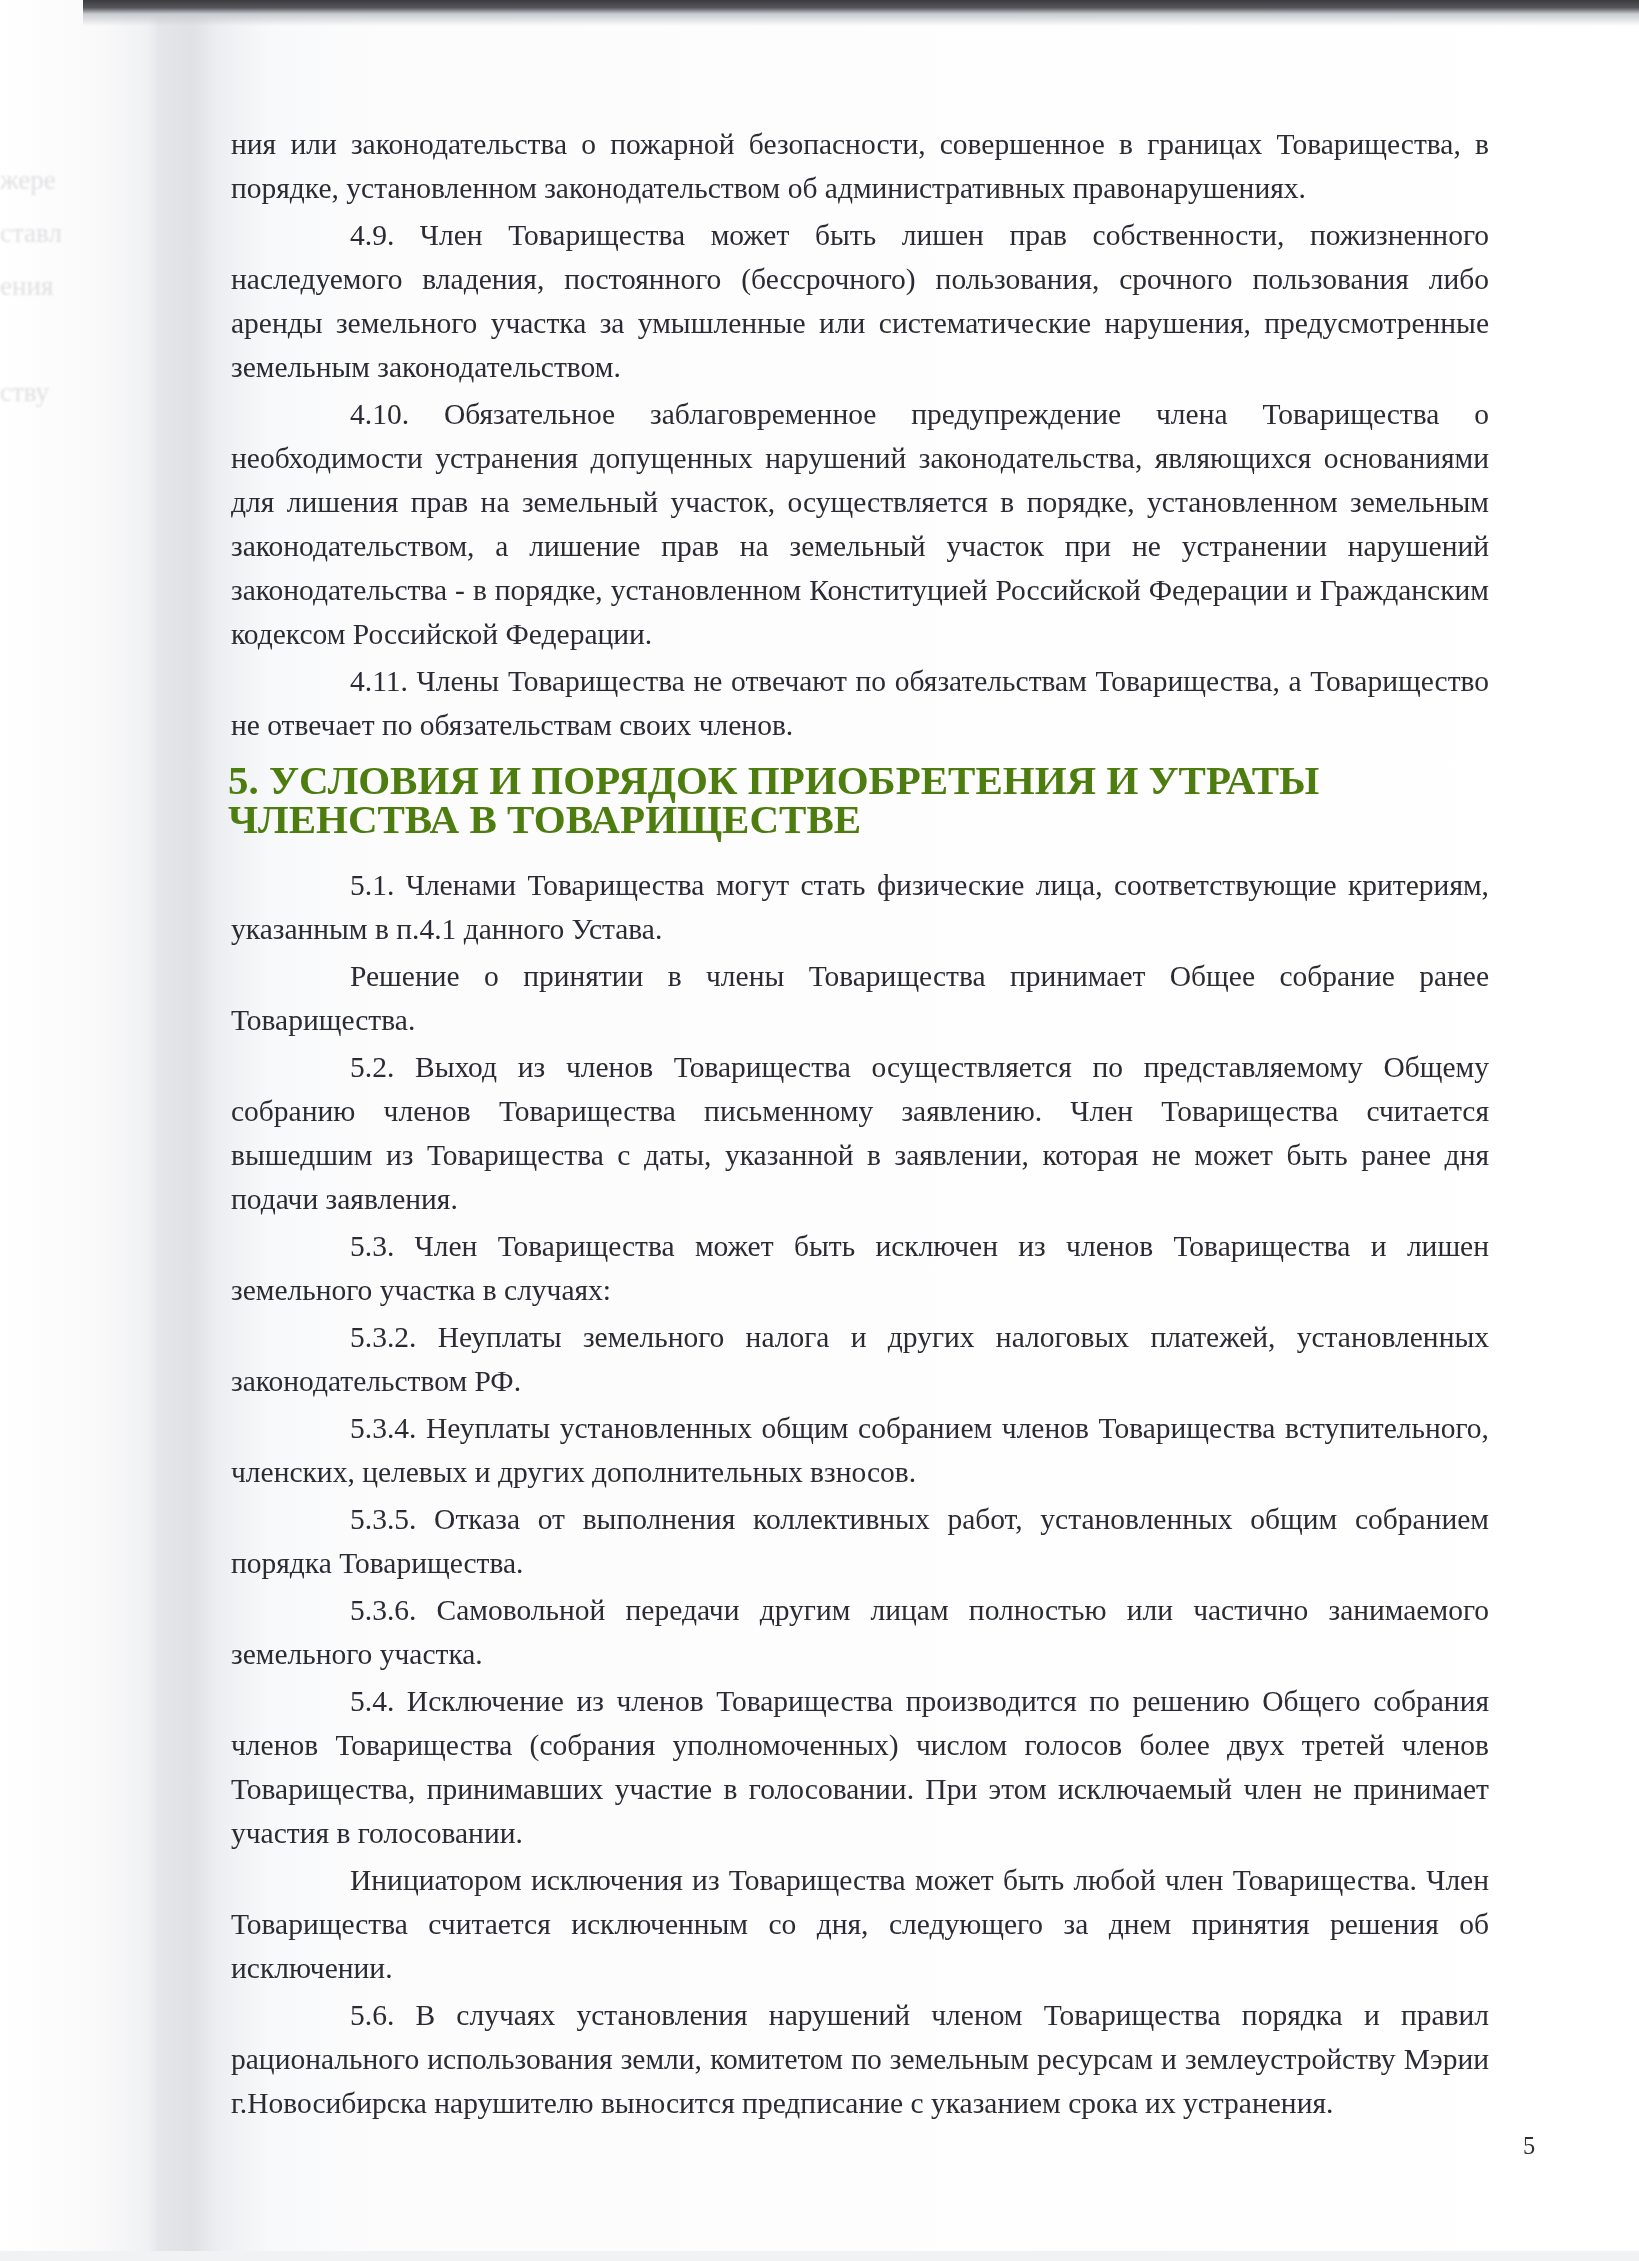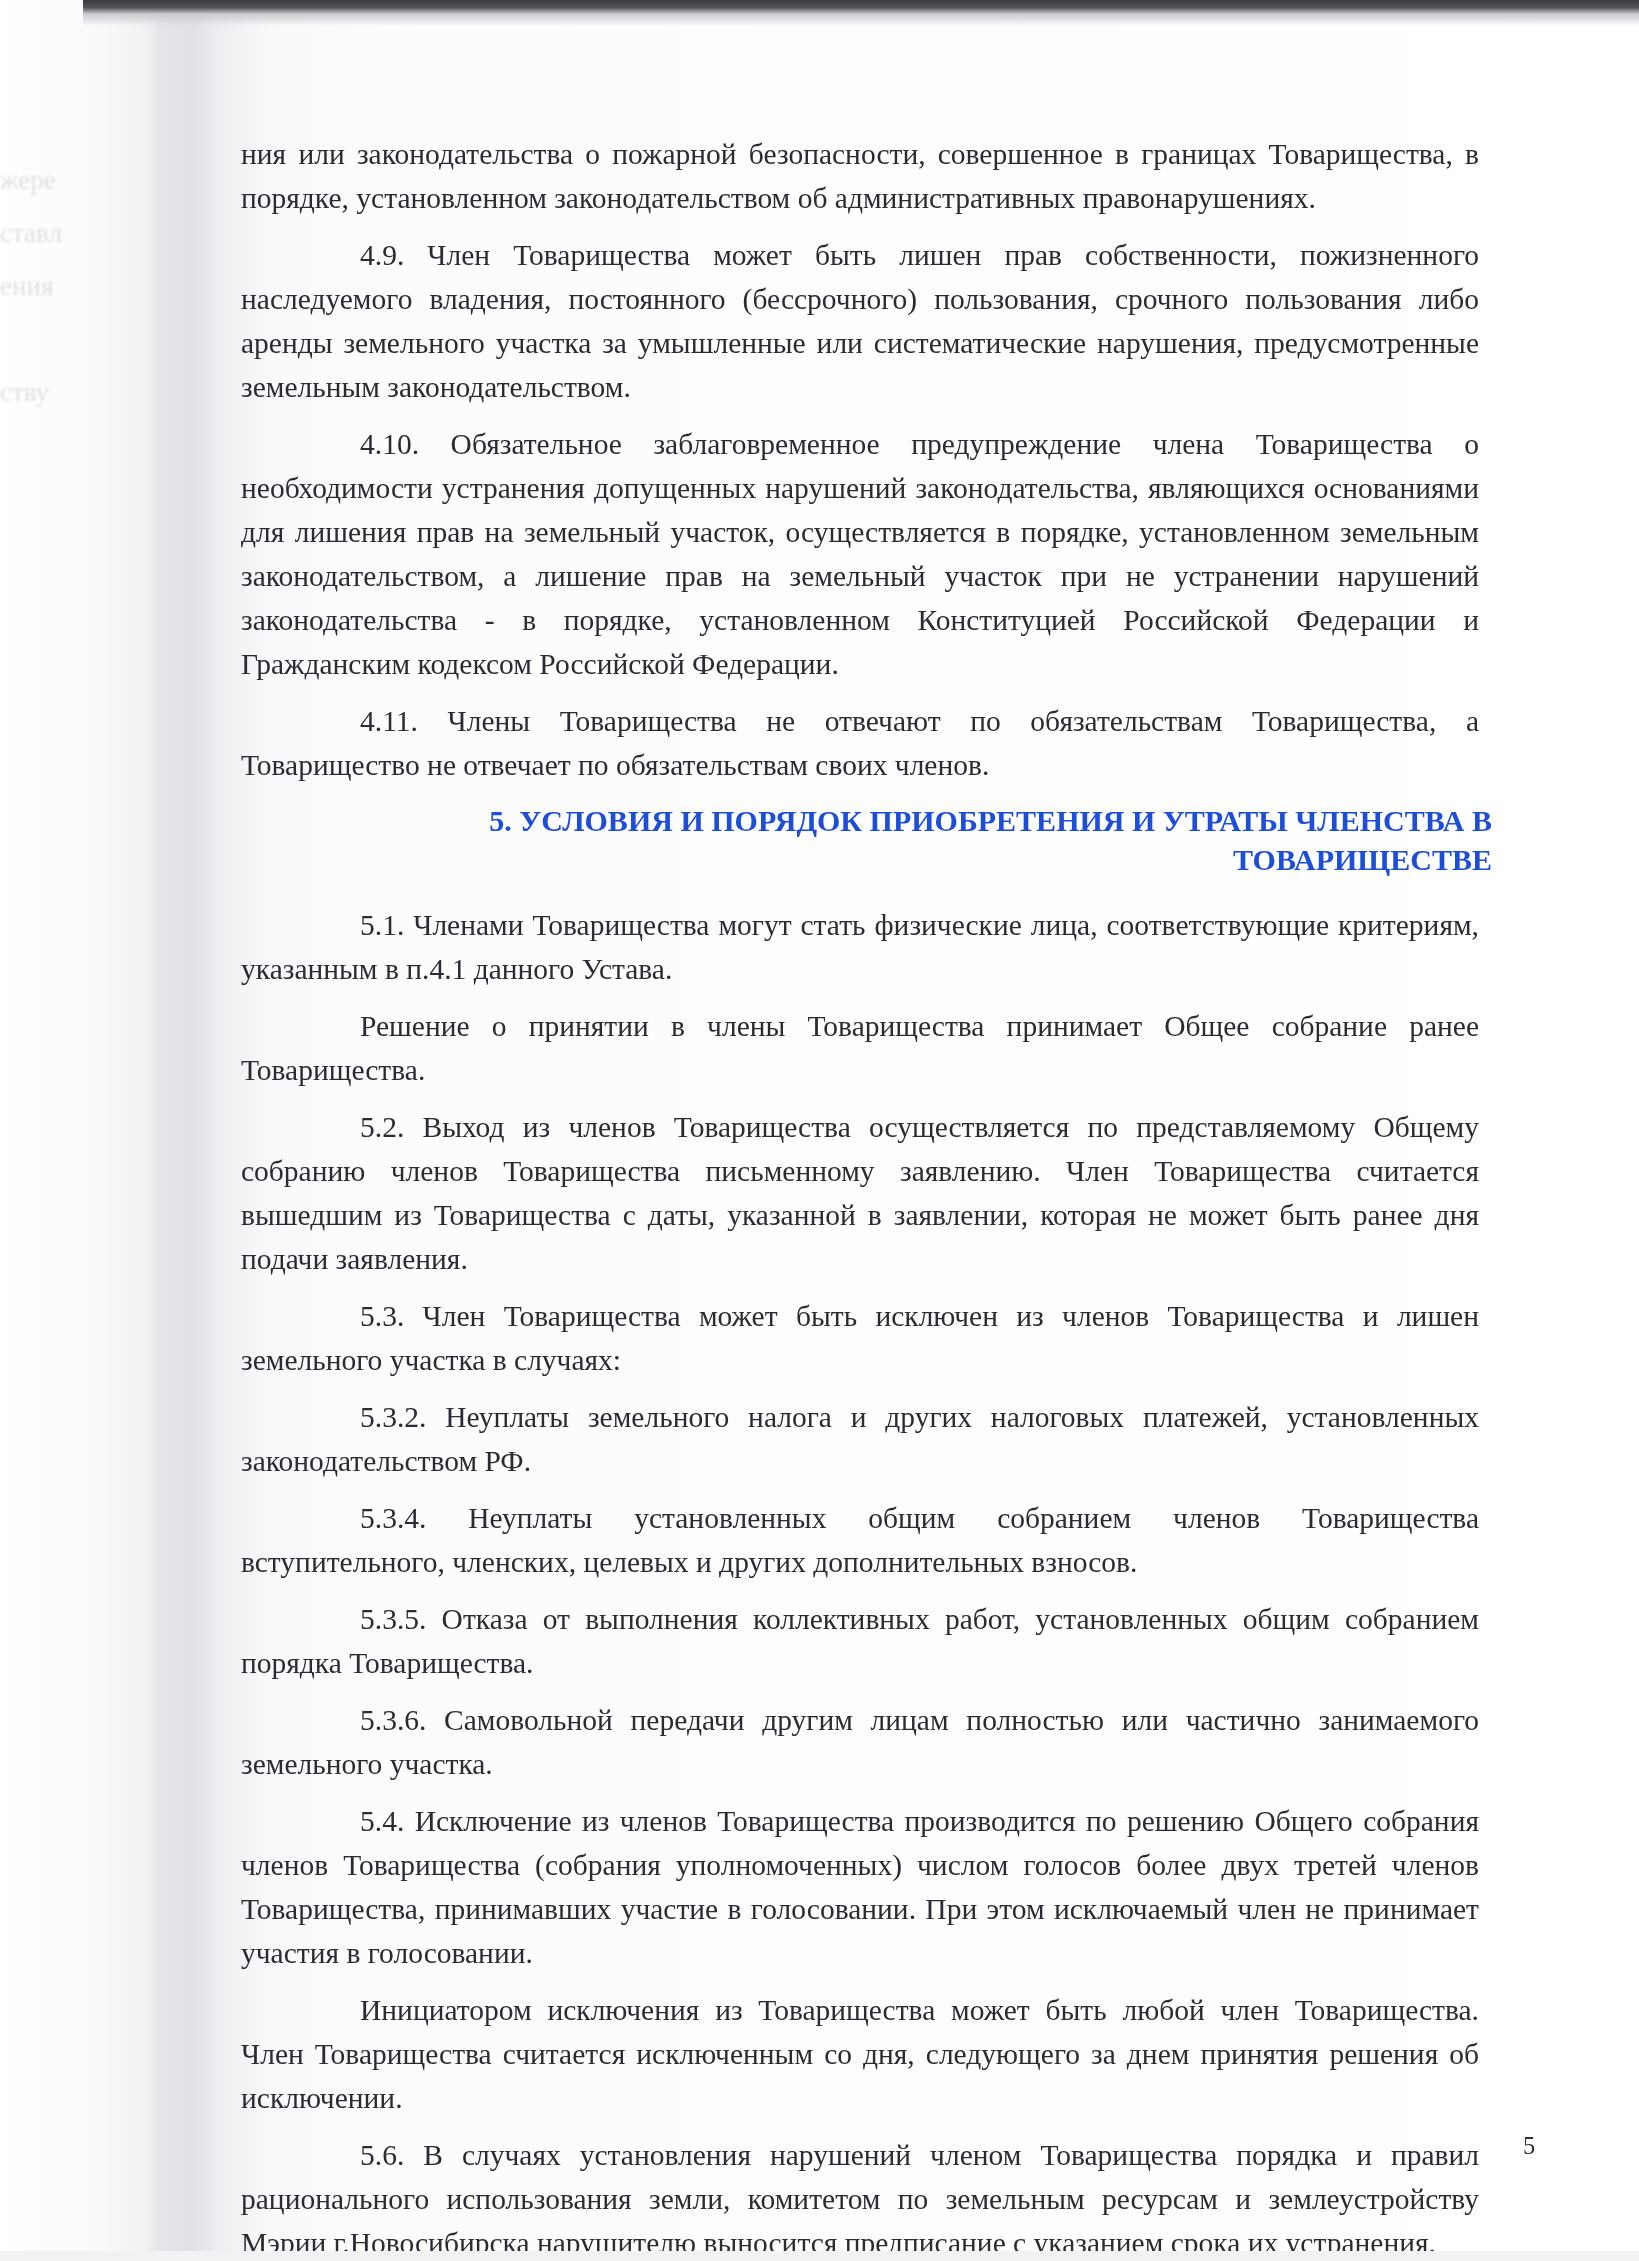--- a/index.html
+++ b/index.html
@@ -25,25 +25,25 @@
     position:absolute; left:0; top:154px; width:83px; color:#c7c8cc;
     font-size:27px; line-height:53px; filter:blur(1.3px); opacity:.55;
   }
   .bottom-strip {
     position:absolute; left:0; right:0; bottom:0; height:9.6px; background:#f1f2f4;
   }
   .content {
     position:absolute; left:228px; top:119px; width:1264px;
     color:#2b2b33; font-size:29.5px; line-height:44px;
   }
-  .p { text-align:justify; text-align-last:left; margin:13px; }
+  .p { text-align:justify; text-align-last:left; margin:3px; }
   .ind { text-indent:119px; }
   .heading {
-    font-weight:bold; font-size:30px; line-height:39px; margin:14px 0 24.4px 0; color:#1d4ed8;
-    text-align:right;
+    font-weight:bold; font-size:41px; line-height:39px; margin:14px 0 24.4px 0; color:#4d7c0f;
+    text-align:left;
   }
   .page-number {
     position:absolute; left:1523px; top:2132px; font-size:24.4px; color:#2f2f35;
   }
 </style>
 </head>
 <body>
 
 <div class="page-bg"></div>
 <div class="fold"></div>

